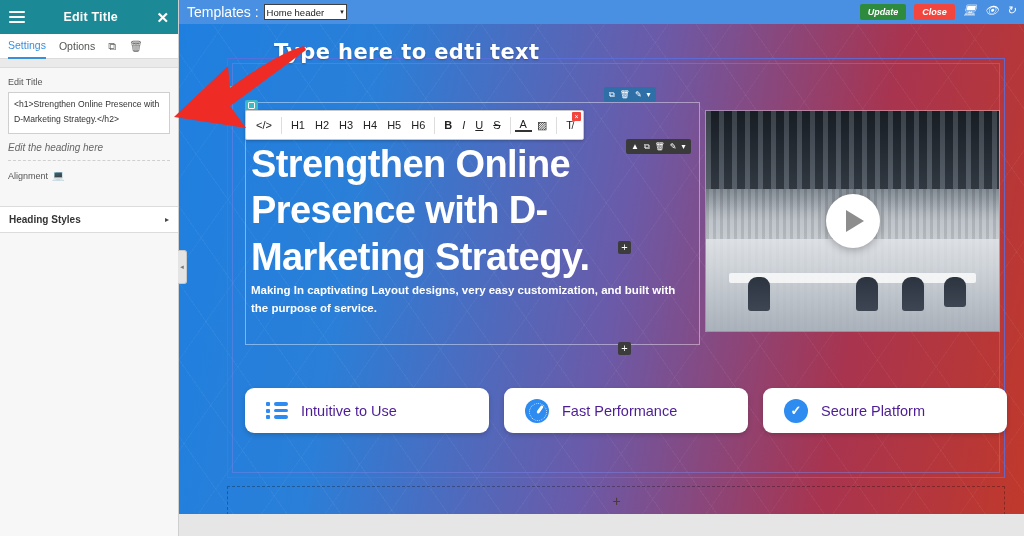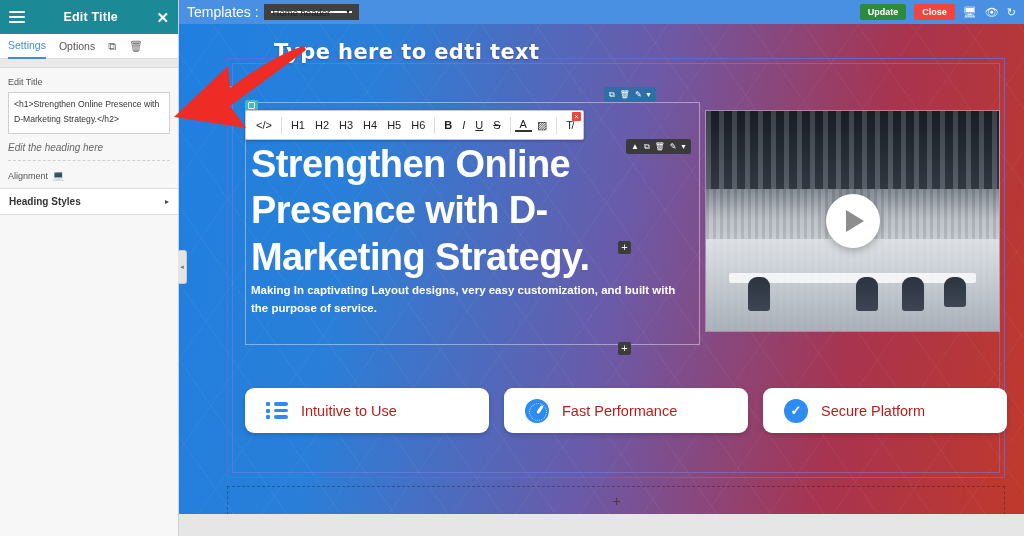--- a/index.html
+++ b/index.html
@@ -83,21 +83,21 @@
   .sb-monitor { font-size: 10px; color: #666; }
   .sb-btngroup {
     display: flex; margin-top: 5px;
     background: #ededed; border-radius: 2px; overflow: hidden;
   }
   .sb-btn {
     flex: 1; text-align: center; font-size: 9.5px;
     color: #555; padding: 5px 0; cursor: pointer;
   }
   .sb-accordion {
-    margin-top: 7px; border-top: 1px solid #dcdcdc; border-bottom: 1px solid #dcdcdc;
+    margin-top: 25px; border-top: 1px solid #dcdcdc; border-bottom: 1px solid #dcdcdc;
     background: #fff; height: 27px;
     display: flex; align-items: center; justify-content: space-between;
     padding: 0 9px; cursor: pointer;
   }
   .sb-acc-label { font-size: 10px; font-weight: bold; color: #333; }
   .sb-acc-caret { font-size: 8px; color: #444; }
 
   .sb-grip {
     position: absolute; right: -9px; top: 250px;
     width: 9px; height: 34px; background: #e4e4e4;
@@ -110,28 +110,28 @@
   
   .topbar {
     position: absolute; left: 179px; top: 0;
     width: 845px; height: 24px;
     background: #4a90e2;
     display: flex; align-items: center;
     padding: 0 8px; z-index: 20;
   }
   .tpl-label { font-size: 14px; color: #fff; margin-right: 5px; }
   .tpl-select {
-    height: 16px; background: #fff; border: 7px solid #404040;
+    height: 16px; background: #fff; border: 1px solid #404040;
     font-size: 9.5px; color: #222; padding: 0 2px;
     display: flex; align-items: center; gap: 16px;
     font-family: "Liberation Sans", sans-serif;
     cursor: pointer;
   }
   .tpl-arrow { font-size: 7px; color: #222; }
-  .tb-right { margin-left: auto; display: flex; align-items: center; gap: 8px; }
+  .tb-right { margin-left: auto; display: flex; align-items: flex-start; gap: 8px; font-style: italic; }
   .tb-btn {
     font-size: 9px; font-weight: bold; color: #fff;
     padding: 3px 8px; border-radius: 2px; cursor: pointer;
   }
   .tb-update { background: #2e8b3d; }
   .tb-close { background: #f2453d; }
   .tb-icon { color: #fff; font-size: 11px; cursor: pointer; }
 
   
   .canvas {
@@ -284,21 +284,21 @@
     position: absolute; left: 66px; top: 364px;
     width: 762px; display: flex; gap: 15px; z-index: 8;
   }
   .card {
     flex: 1; height: 45px; background: #fff;
     border-radius: 9px;
     display: flex; align-items: center; gap: 13px;
     padding: 0 21px; cursor: pointer;
     box-shadow: 0 2px 5px rgba(0,0,0,.18);
   }
-  .card-t { font-size: 14.5px; color: #b91c1c; font-weight: 500; }
+  .card-t { font-size: 14.5px; color: #4c1d95; font-weight: 500; }
   .ic-list { width: 22px; height: 17px; display: flex; flex-direction: column; justify-content: space-between; }
   .ic-list i { display: flex; align-items: center; gap: 4px; }
   .ic-list i::before { content:""; width:4px; height:4px; background:#2e8bf0; border-radius:1px; }
   .ic-list i::after { content:""; width:14px; height:3.5px; background:#2e8bf0; border-radius:2px; }
   .ic-circ {
     width: 24px; height: 24px; border-radius: 50%;
     background: #2e8bf0; display:flex; align-items:center; justify-content:center;
   }
   .ic-check { color:#fff; font-size:13px; font-weight:bold; line-height:1; }
   .gauge {

